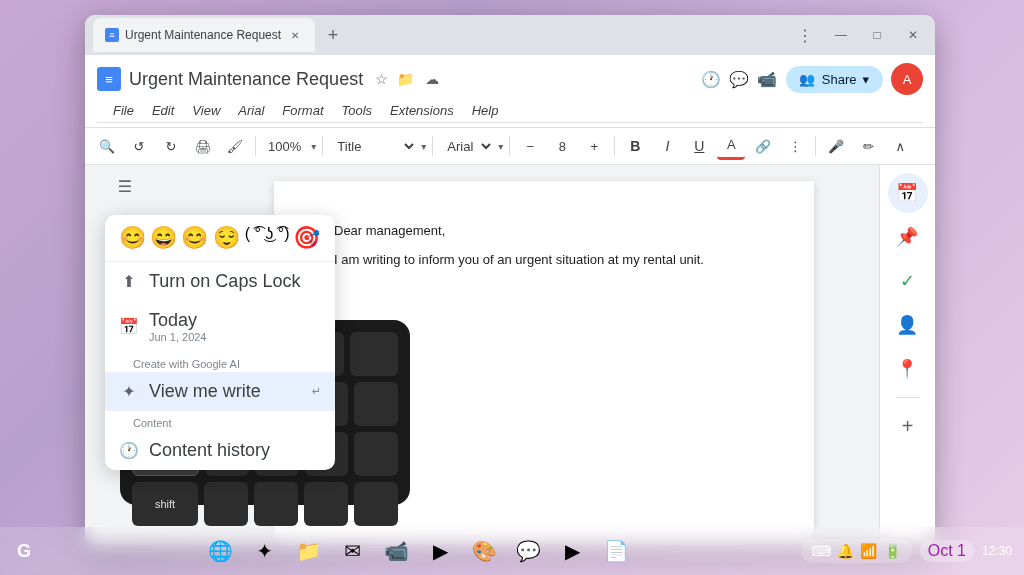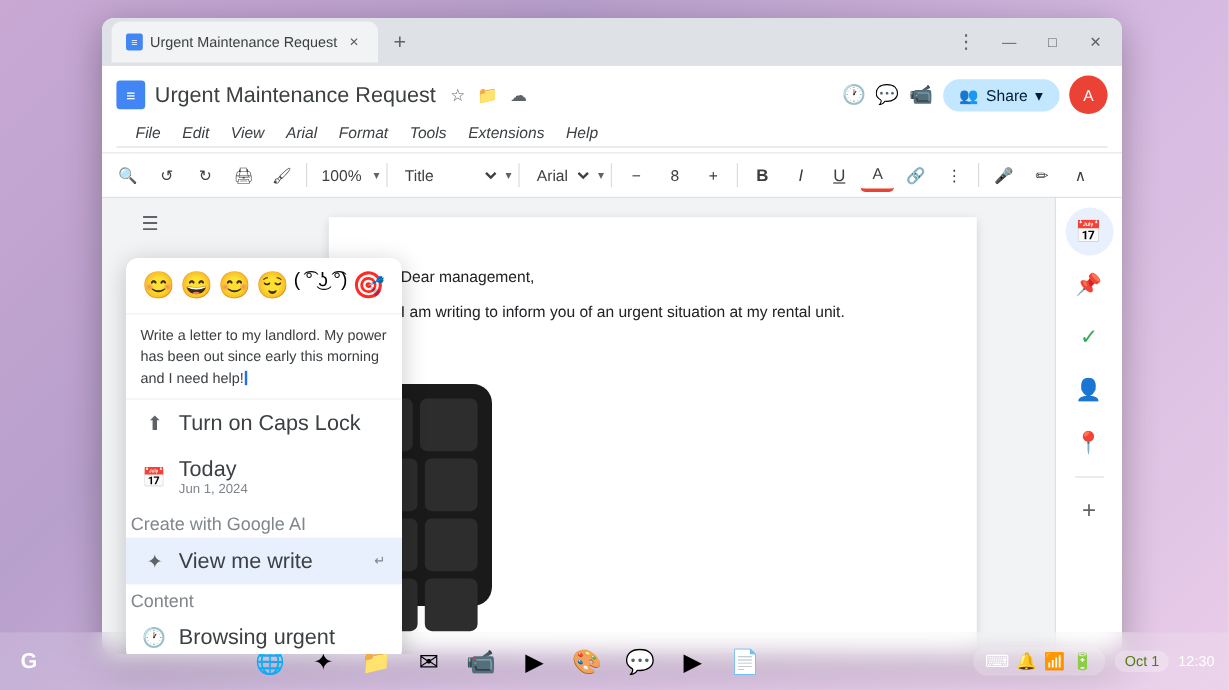--- a/index.html
+++ b/index.html
@@ -454,22 +454,22 @@
       flex: 1;
       font-size: 18px;
     }
 
     .dropdown-item-sub {
       font-size: 11px;
       color: #80868b;
     }
 
     .dropdown-section-label {
-      padding: 6px 4px 2px;
-      font-size: 15px;
+      padding: 6px 28px 2px;
+      font-size: 11px;
       color: #80868b;
       font-weight: 500;
     }
 
     .dropdown-item-shortcut {
       font-size: 11px;
       color: #80868b;
     }
 
     
@@ -586,22 +586,22 @@
       border-radius: 20px;
       padding: 4px 10px;
     }
 
     .tray-icon { font-size: 14px; }
     .clock { font-size: 12px; color: white; font-weight: 500; }
     .date-badge {
       background: rgba(255,255,255,0.25);
       border-radius: 12px;
       padding: 2px 8px;
-      font-size: 12px;
-      color: #4d7c0f;
+      font-size: 16px;
+      color: #a21caf;
     }
   </style>
 </head>
 <body>
 
 <div class="browser-window">
 
   <div class="title-bar">
     <div class="tab-area">
       <div class="tab">
@@ -715,44 +715,41 @@
 
     <div class="emoji-dropdown">
       <div class="emoji-row">
         <span class="emoji-item">😊</span>
         <span class="emoji-item">😄</span>
         <span class="emoji-item">😊</span>
         <span class="emoji-item">😌</span>
         <span class="emoji-item" style="font-size:16px;">( ͡° ͜ʖ ͡°)</span>
         <span class="emoji-item">🎯</span>
       </div>
-      <div class="search-box-area">
-        <span class="search-text">Write a letter to my landlord. My power has been out since early this morning and I need help!</span><span class="search-cursor"></span>
-      </div>
       <div class="dropdown-item">
         <span class="dropdown-item-icon">⬆</span>
         <span class="dropdown-item-text">Turn on Caps Lock</span>
       </div>
       <div class="dropdown-item">
         <span class="dropdown-item-icon">📅</span>
         <div style="display:flex;flex-direction:column;">
           <span class="dropdown-item-text">Today</span>
           <span class="dropdown-item-sub">Jun 1, 2024</span>
         </div>
       </div>
       <div class="dropdown-section-label">Create with Google AI</div>
       <div class="dropdown-item highlighted">
         <span class="dropdown-item-icon">✦</span>
         <span class="dropdown-item-text">View me write</span>
         <span class="dropdown-item-shortcut">↵</span>
       </div>
       <div class="dropdown-section-label">Content</div>
       <div class="dropdown-item">
         <span class="dropdown-item-icon">🕐</span>
-        <span class="dropdown-item-text">Browsing urgent</span>
+        <span class="dropdown-item-text">Content history</span>
       </div>
     </div>
 
     <div class="keyboard-overlay">
       <div class="kb-row">
         <div class="kb-key"></div>
         <div class="kb-key"></div>
         <div class="kb-key"></div>
         <div class="kb-key"></div>
         <div class="kb-key"></div>

